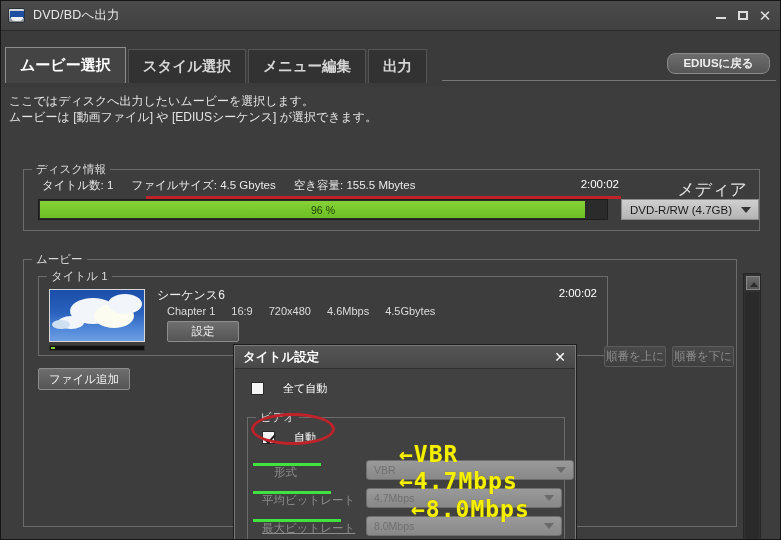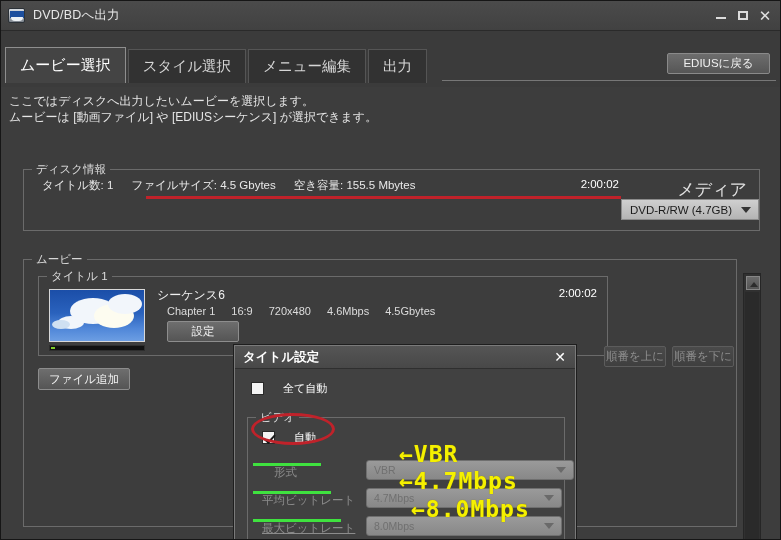--- a/index.html
+++ b/index.html
@@ -22,33 +22,33 @@
   .title-text { color:#e8e8e8; font-size:12.5px; margin-left:8px; letter-spacing:.2px; }
   .wbtns { position:absolute; right:4px; top:4px; display:flex; gap:0px; }
   .wbtn { width:22px; height:20px; display:flex; align-items:center; justify-content:center;
     color:#e0e0e0; font-size:12px; }
   .wmin { width:10px; height:2px; background:#dcdcdc; display:block; margin-top:6px;}
   .wmax { width:10px; height:9px; border:2px solid #dcdcdc; display:block;}
   .wcls { font-size:15px; line-height:1; font-weight:bold; }
 
   
   .tabstrip { position:absolute; left:0; top:30px; width:779px; height:56px;
-    background:#3b3b3b; }
+    background:#3b3b3b;font-weight:bold; }
   .tabs { position:absolute; left:4px; top:16px; display:flex; align-items:flex-end; }
   .tab { height:34px; padding:0 14px; display:flex; align-items:center;
     color:#d6d6d6; font-size:14.5px; background:#323232;
     border:1px solid #555; border-bottom:none; margin-right:2px; }
   .tab.active { background:#444; color:#ffffff; border-color:#8e8e8e;
     height:36px; font-size:15px; }
   .tabfill { position:absolute; left:441px; top:16px; width:334px; height:34px;
     background:#3b3b3b; border-bottom:1px solid #777; }
   .btn-return { position:absolute; right:10px; top:22px; width:103px; height:21px;
     background:linear-gradient(#6d6d6d,#565656); border:1px solid #8a8a8a;
     color:#f0f0f0; font-size:11.5px; display:flex; align-items:center; justify-content:center;
-    border-radius:2px; }
+    border-radius:8px; }
 
   
   .desc { position:absolute; left:8px; top:92px; color:#e6e6e6; font-size:12px;
     line-height:16px; }
 
   
   .group { position:absolute; border:1px solid #6b6b6b; }
   .group > .legend { position:absolute; top:-8px; left:8px; background:#3d3d3d;
     padding:0 4px; color:#dcdcdc; font-size:11.5px; }
 
@@ -195,20 +195,24 @@
   <div class="group disk-group">
     <div class="legend">ディスク情報</div>
     <div class="dk-row">
       <span>タイトル数: 1</span>
       <span>ファイルサイズ: 4.5 Gbytes</span>
       <span>空き容量: 155.5 Mbytes</span>
     </div>
     <div class="dk-time">2:00:02</div>
     <div class="dk-media-label">メディア</div>
 
+    <div class="progress-wrap">
+      <div class="progress-fill" id="pfill" style="width: 545.28px;"></div>
+      <div class="progress-label">96 %</div>
+    </div>
 
     <div class="combo media-combo">
       <span>DVD-R/RW (4.7GB)</span>
       <span class="arrow"></span>
     </div>
   </div>
 
   <div class="group movie-group">
     <div class="legend">ムービー</div>
 

